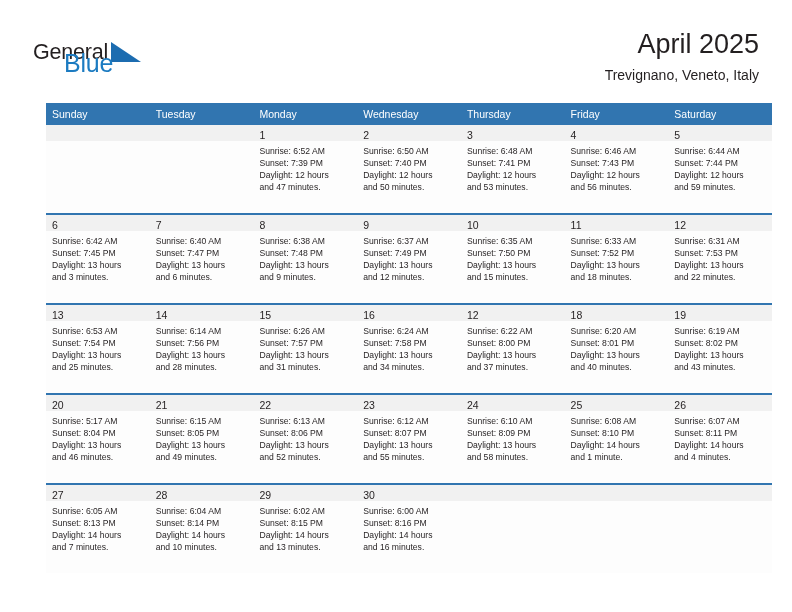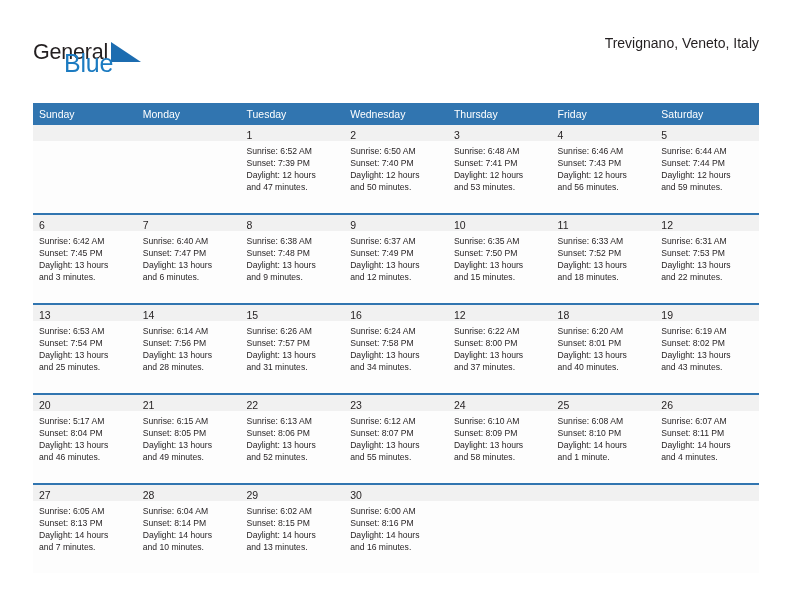--- a/index.html
+++ b/index.html
@@ -86,21 +86,21 @@
     color: #231f20;
     line-height: 20px;
     margin-top: 5px;
     white-space: nowrap;
     margin-left: 24px;
   }
 
   
   .calendar {
     position: absolute;
-    left: 33px;
+    left: 46px;
     top: 103px;
     width: 726px;
   }
   .dow-row {
     display: flex;
     width: 726px;
     height: 22px;
     background: #3175b0;
   }
   .dow {
@@ -160,31 +160,32 @@
 
   <div class="header">
 
     <div class="brand">
       <span class="brand-general">General</span>
       <span class="brand-triangle"></span>
       <span class="brand-blue">Blue</span>
     </div>
 
     <div class="title-block">
+      <div class="cal-title">April 2025</div>
       <div class="cal-subtitle">Trevignano, Veneto, Italy</div>
     </div>
 
   </div>
 
   <div class="calendar">
 
     <div class="dow-row">
       <div class="dow">Sunday</div>
+      <div class="dow">Tuesday</div>
       <div class="dow">Monday</div>
-      <div class="dow">Tuesday</div>
       <div class="dow">Wednesday</div>
       <div class="dow">Thursday</div>
       <div class="dow">Friday</div>
       <div class="dow">Saturday</div>
     </div>
 
     <div id="weeks-container">
         <div class="week first">
           <div class="cell empty">
             <div class="cell-datestrip"><span class="cell-date"></span></div>

